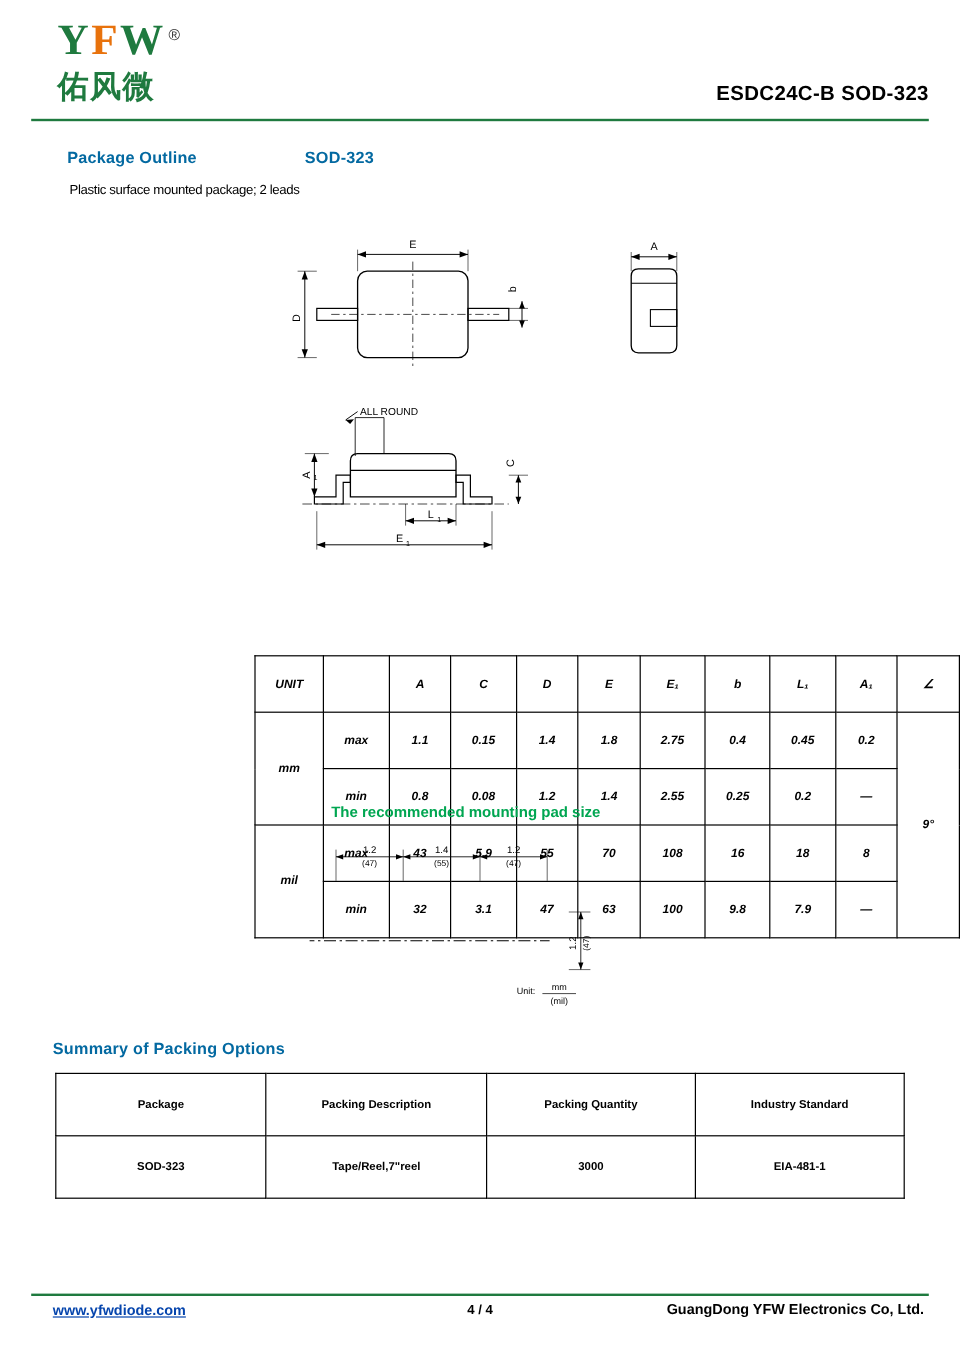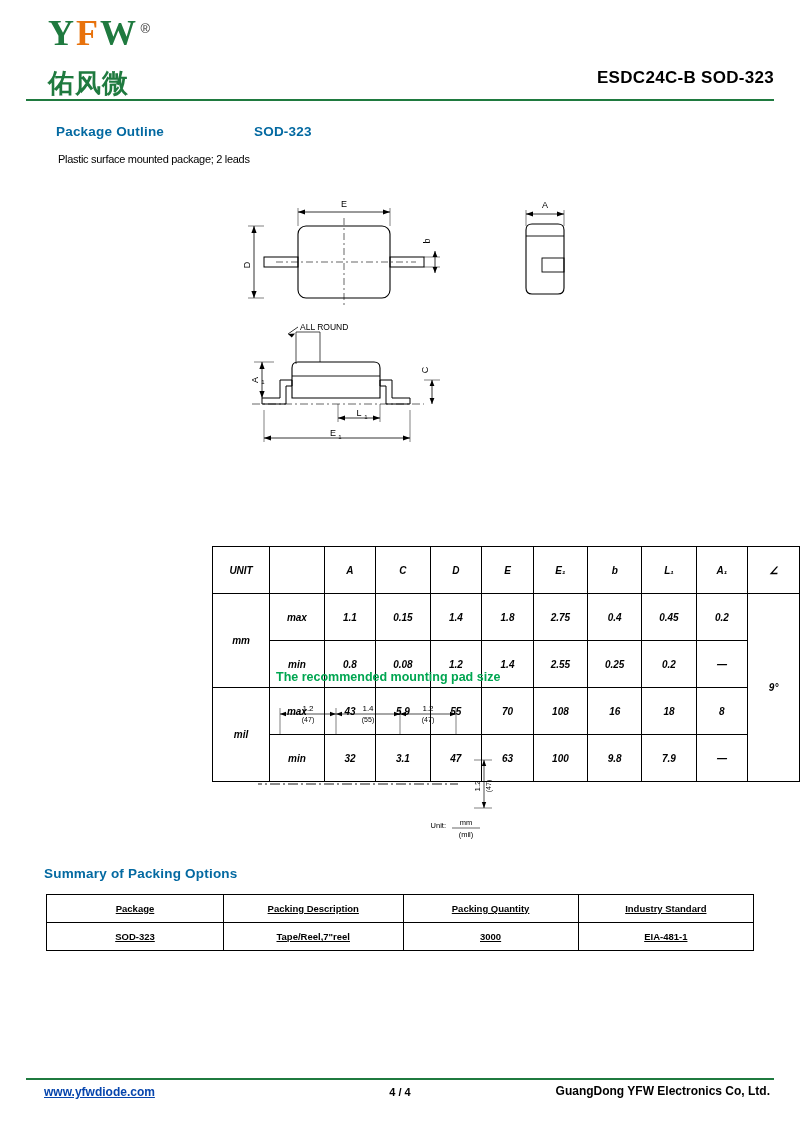--- a/index.html
+++ b/index.html
@@ -50,21 +50,21 @@
     font-weight: normal;
     color: #333;
   }
   .logo-row2 {
     font-family: "DejaVu Sans", sans-serif;
     font-weight: bold;
     font-size: 26px;
     letter-spacing: 1px;
     line-height: 30px;
     color: #1f7a3f;
-    margin-top: 16px;
+    margin-top: 6px;
   }
   .header-title {
     position: absolute;
     right: 26px;
     top: 68px;
     font-size: 17px;
     font-weight: bold;
     letter-spacing: 0.3px;
     color: #000;
   }
@@ -141,22 +141,21 @@
     top: 894px;
     width: 708px;
     border-collapse: collapse;
     font-size: 9.5px;
   }
   table.pack td, table.pack th {
     border: 1px solid #000;
     text-align: center;
     height: 19px;
     font-weight: bold;
-    padding: 4px;
-    text-decoration: underline;
+    padding: 16px;
   }
 
   
   .footer-rule {
     position: absolute;
     left: 26px; right: 26px;
     top: 1078px;
     height: 2px;
     background: #1f7a3f;
   }
@@ -243,21 +242,21 @@
     <line x1="10" y1="18" x2="48" y2="18" stroke="#000" stroke-width="0.8"></line>
     <path d="M10,18 l7,-2.6 l0,5.2 z" fill="#000"></path>
     <path d="M48,18 l-7,-2.6 l0,5.2 z" fill="#000"></path>
     <line x1="10" y1="14" x2="10" y2="30" stroke="#000" stroke-width="0.5"></line>
     <line x1="48" y1="14" x2="48" y2="30" stroke="#000" stroke-width="0.5"></line>
     <text x="29" y="12" font-size="9" text-anchor="middle">A</text>
   </g>
 </svg>
 </div>
 
-<div class="draw" style="left:234px; top:318px;text-align:right;">
+<div class="draw" style="left:234px; top:334px;text-align:right;">
 <svg width="280" height="150" viewBox="0 0 280 150">
 
   <path d="M58,50 q0,-6 6,-6 l76,0 q6,0 6,6 l0,30 l-88,0 z" fill="none" stroke="#000" stroke-width="1.1"></path>
   <line x1="58" y1="58" x2="146" y2="58" stroke="#000" stroke-width="0.9"></line>
 
   <path d="M58,62 l-12,0 l0,18 l-18,0 l0,6 l24,0 l0,-18 l6,0 z" fill="none" stroke="#000" stroke-width="1"></path>
 
   <path d="M146,62 l12,0 l0,18 l18,0 l0,6 l-24,0 l0,-18 l-6,0 z" fill="none" stroke="#000" stroke-width="1"></path>
 
   <line x1="18" y1="86" x2="190" y2="86" stroke="#000" stroke-width="0.6" stroke-dasharray="8,3,2,3"></line>

